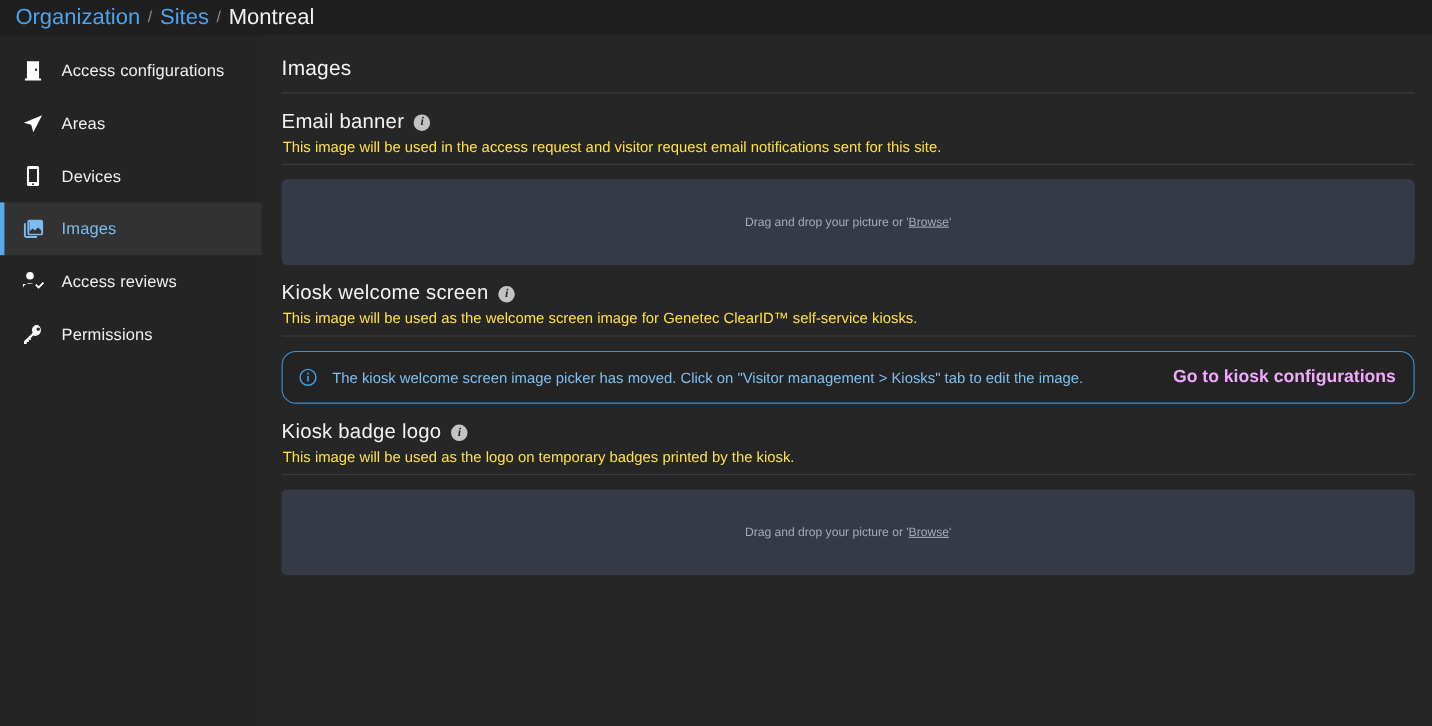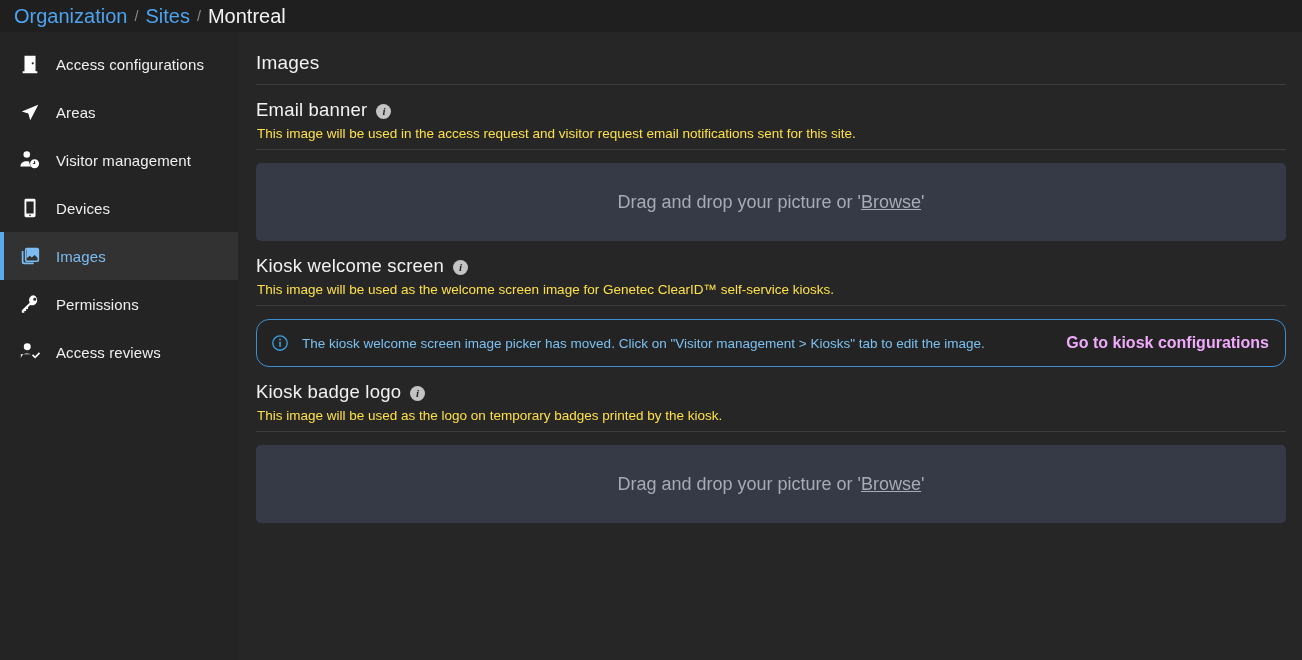--- a/index.html
+++ b/index.html
@@ -75,21 +75,21 @@
   .section-desc { font-size: 13.5px; color: #fde047; padding: 5px 0 8px 1px; }
 
   .dropzone {
     margin-top: 13px;
     height: 78px;
     background: #353a46;
     border-radius: 5px;
     display: flex; align-items: center; justify-content: center;
     cursor: pointer;
   }
-  .dropzone-text { font-size: 18px; color: #a6abb5; }
+  .dropzone-text { font-size: 11px; color: #a6abb5; }
   .dropzone-text .browse { text-decoration: underline; cursor: pointer; }
 
   
   .banner {
     margin-top: 13px;
     border: 1px solid #3f8fd0;
     border-radius: 13px;
     background: #232323;
     height: 48px;
     display: flex; align-items: center;
@@ -130,68 +130,58 @@
 
       <div class="nav-item">
         <span class="nav-icon">
           <svg viewBox="0 0 24 24">
               <path d="M21 4L3 11.5l7.2 2.1L12.3 21 21 4z"></path>
             </svg>
         </span>
         <span class="nav-label">Areas</span>
       </div>
 
-      <div class="nav-item">
-        <span class="nav-icon">
-          <svg viewBox="0 0 24 24">
-            <circle cx="8.5" cy="6" r="3.6"></circle>
-            <path d="M1.6 19c0-3.5 3-5.6 6.9-5.6 1 0 1.9.14 2.7.4A6.2 6.2 0 0 0 13 19H1.6z"></path>
-            <path d="M17 11.2a4.9 4.9 0 1 0 0 9.8 4.9 4.9 0 0 0 0-9.8zm.6 5.2h-2.2v-1.2h1.1v-2h1.1v3.2z"></path>
-          </svg>
-        </span>
-        <span class="nav-label">Visitor management</span>
-      </div>
 
       <div class="nav-item">
         <span class="nav-icon">
           <svg viewBox="0 0 24 24">
               <path d="M7.5 2h9a1.5 1.5 0 0 1 1.5 1.5v17A1.5 1.5 0 0 1 16.5 22h-9A1.5 1.5 0 0 1 6 20.5v-17A1.5 1.5 0 0 1 7.5 2zm.5 3v13h8V5H8zm4 14.2a.9.9 0 1 0 0 1.8.9.9 0 0 0 0-1.8z"></path>
             </svg>
         </span>
         <span class="nav-label">Devices</span>
       </div>
 
       <div class="nav-item selected">
         <span class="nav-icon">
           <svg viewBox="0 0 24 24">
             <path d="M3 6.5v12A2.5 2.5 0 0 0 5.5 21H16v-1.8H5.8a.9.9 0 0 1-.9-.9V6.5H3z"></path>
             <path d="M8.6 3h11.2A2.2 2.2 0 0 1 22 5.2v11.1a2.2 2.2 0 0 1-2.2 2.2H8.6a2.2 2.2 0 0 1-2.2-2.2V5.2A2.2 2.2 0 0 1 8.6 3zm0 1.9a.4.4 0 0 0-.4.4v11.1c0 .2.2.4.4.4h11.2a.4.4 0 0 0 .4-.4v-2.6l-3.2-3-3 2.9-2.3-2-3.1 2.8V5.3a.4.4 0 0 1 0-.4zm2.6 1.5a1.4 1.4 0 1 1 0 2.8 1.4 1.4 0 0 1 0-2.8z"></path>
           </svg>
         </span>
         <span class="nav-label">Images</span>
-      </div>
-
-      <div class="nav-item">
-        <span class="nav-icon">
-          <svg viewBox="0 0 24 24">
-              <path d="M16.2 2.5a5.3 5.3 0 0 0-4.6 8l-8.5 8.4v2.6h2.7v-2h2v-2h2v-2l2.4-2.4a5.3 5.3 0 1 0 4-10.6zm1 2.6a1.7 1.7 0 1 1 0 3.4 1.7 1.7 0 0 1 0-3.4z"></path>
-            </svg>
-        </span>
-        <span class="nav-label">Permissions</span>
       </div>
 
       <div class="nav-item">
         <span class="nav-icon">
           <svg viewBox="0 0 24 24">
             <circle cx="9" cy="6.2" r="3.8"></circle>
             <path d="M2 19.5c0-3.7 3.1-5.9 7-5.9 1.3 0 2.5.24 3.5.67l-.1.13H2z"></path>
             <path d="M15.4 14.4l2.2 2.2 4.1-4.3 1.3 1.3-5.4 5.6-3.5-3.5 1.3-1.3z"></path>
           </svg>
         </span>
         <span class="nav-label">Access reviews</span>
+      </div>
+
+      <div class="nav-item">
+        <span class="nav-icon">
+          <svg viewBox="0 0 24 24">
+              <path d="M16.2 2.5a5.3 5.3 0 0 0-4.6 8l-8.5 8.4v2.6h2.7v-2h2v-2h2v-2l2.4-2.4a5.3 5.3 0 1 0 4-10.6zm1 2.6a1.7 1.7 0 1 1 0 3.4 1.7 1.7 0 0 1 0-3.4z"></path>
+            </svg>
+        </span>
+        <span class="nav-label">Permissions</span>
       </div>
 
     </div>
 
     <div class="content">
 
       <h1 class="page-title">Images</h1>
       <div class="hr"></div>
 
       <div class="section">

